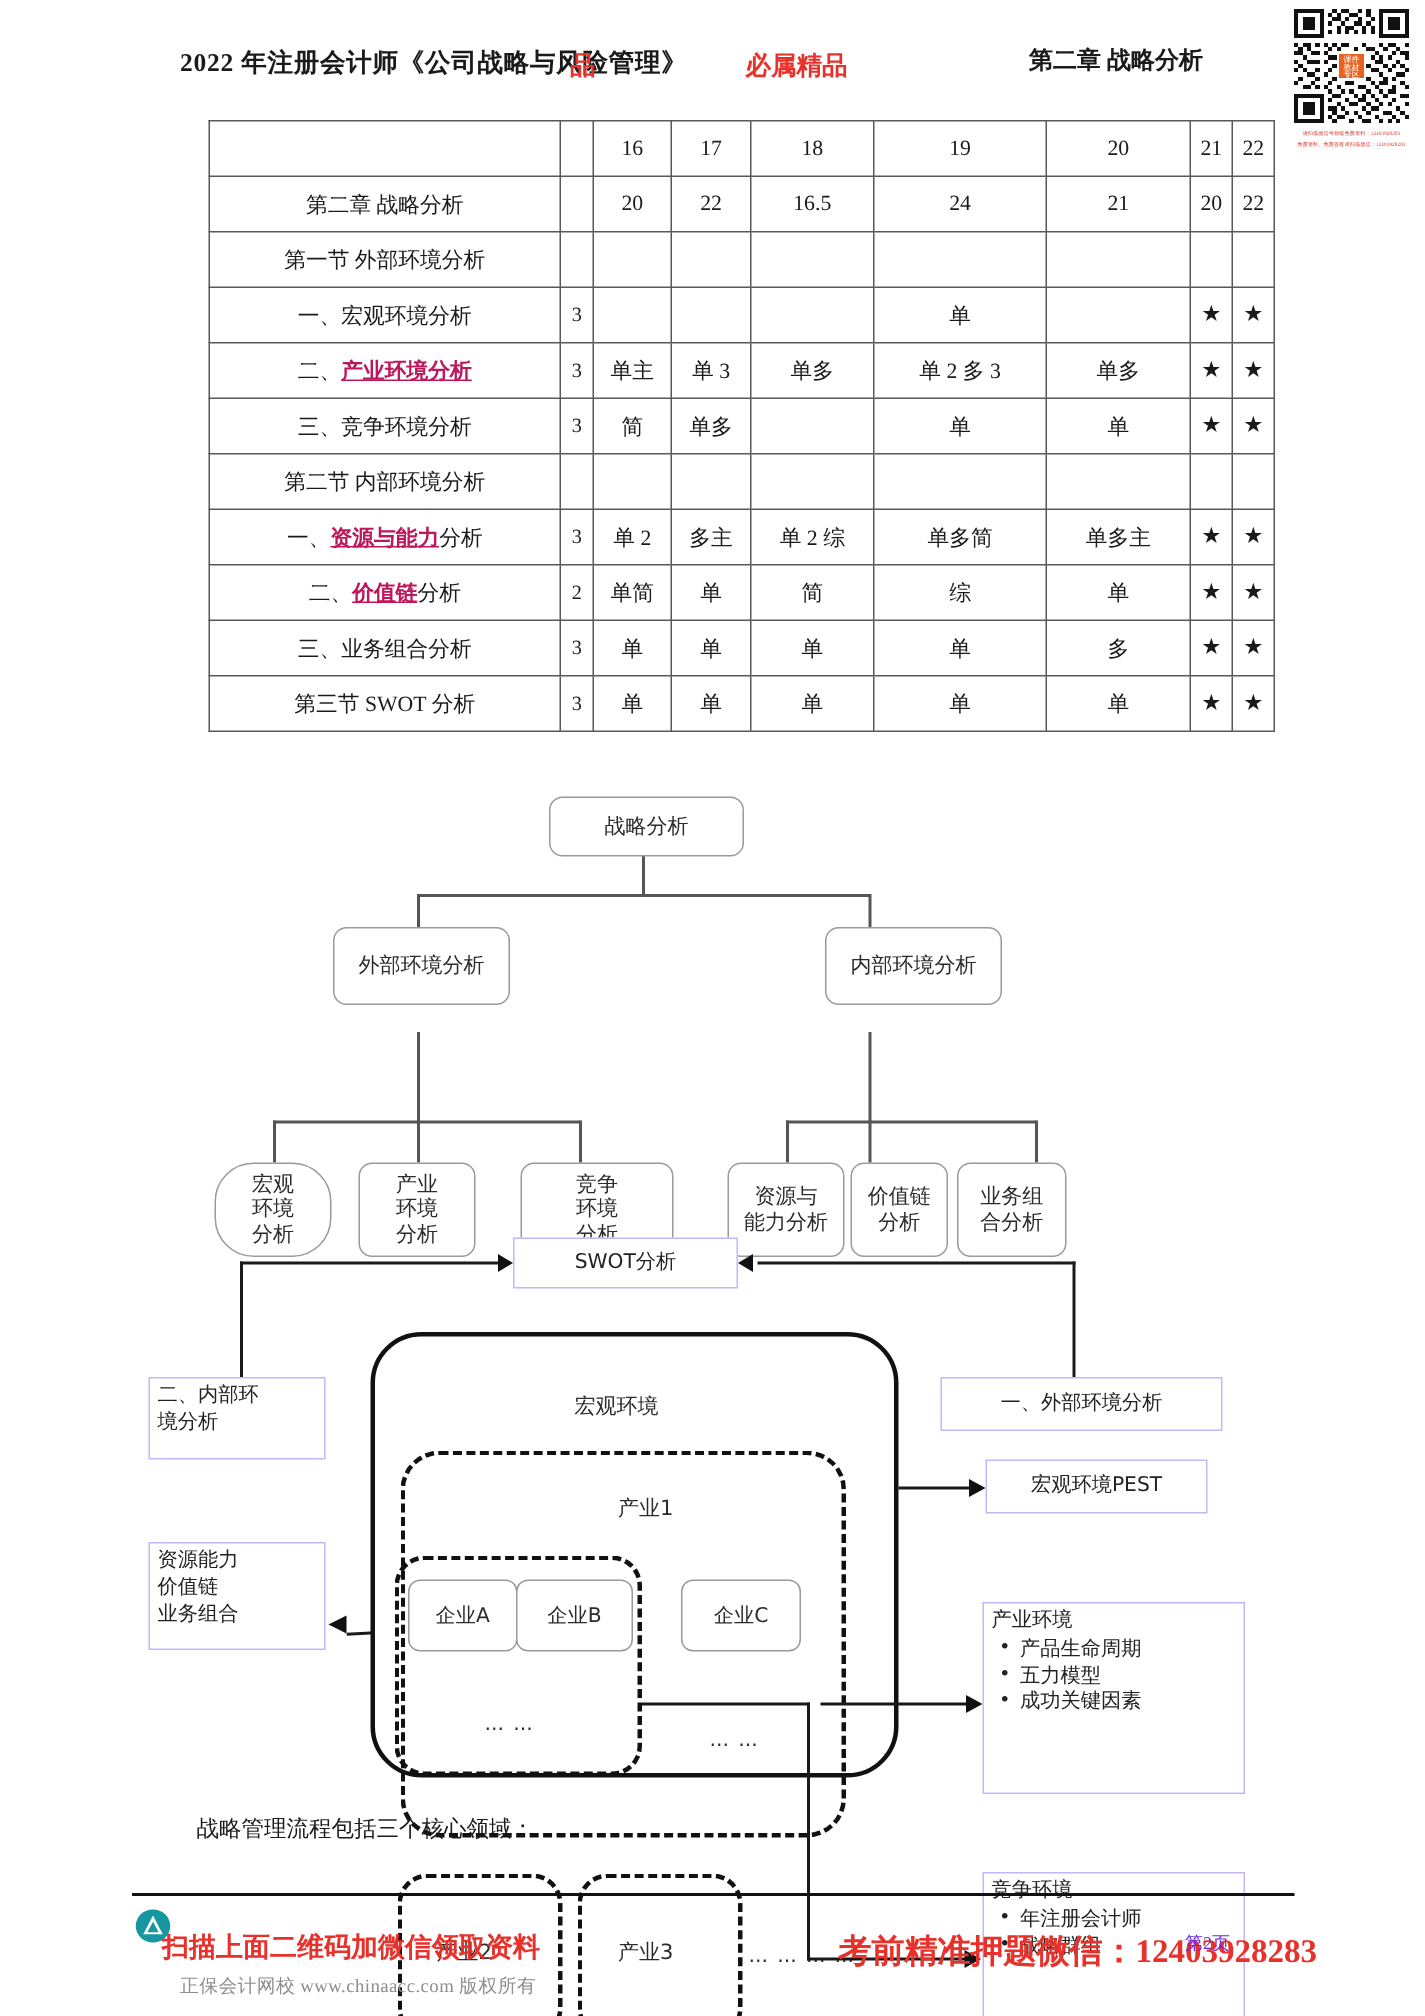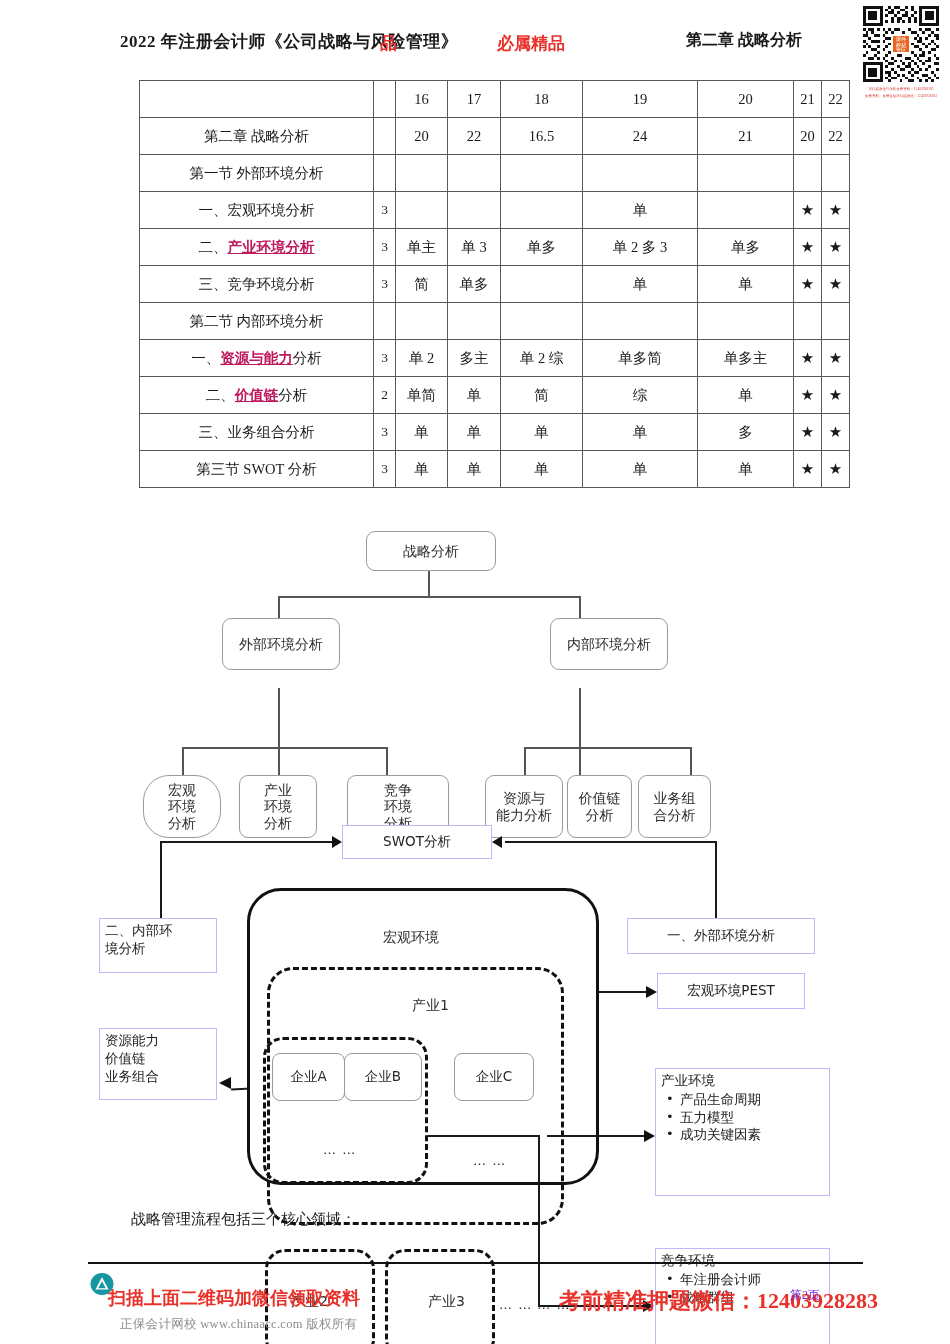--- a/index.html
+++ b/index.html
@@ -586,21 +586,21 @@
     <span>企业C</span>
   </div>
 
   <div class="dots" style="left:228px;top:327px;">… …</div>
   <div class="dots" style="left:378px;top:338px;">… …</div>
 
   <div class="rbox-dash2" style="left:170px;top:434px;width:110px;height:110px;"></div>
   <div class="elabel" style="left:196px;top:478px;">产业2</div>
 
   <div class="rbox-dash2" style="left:290px;top:434px;width:110px;height:110px;"></div>
-  <div class="elabel" style="left:317px;top:478px;margin-left:16px;">产业3</div>
+  <div class="elabel" style="left:317px;top:478px;">产业3</div>
 
   <div class="dots" style="left:404px;top:482px;">… … … …</div>
 
   <div class="eline" style="left:333px;top:320px;width:112px;height:2px;"></div>
   <div class="eline" style="left:443px;top:320px;width:2px;height:172px;"></div>
   <div class="eline" style="left:443px;top:490px;width:108px;height:2px;"></div>
   <div class="arrowhead" style="left:548px;top:485px;border-top:6px solid transparent;border-bottom:6px solid transparent;border-left:11px solid #111;"></div>
 
   <div class="eline" style="left:504px;top:176px;width:50px;height:2px;"></div>
   <div class="arrowhead" style="left:551px;top:171px;border-top:6px solid transparent;border-bottom:6px solid transparent;border-left:11px solid #111;"></div>

